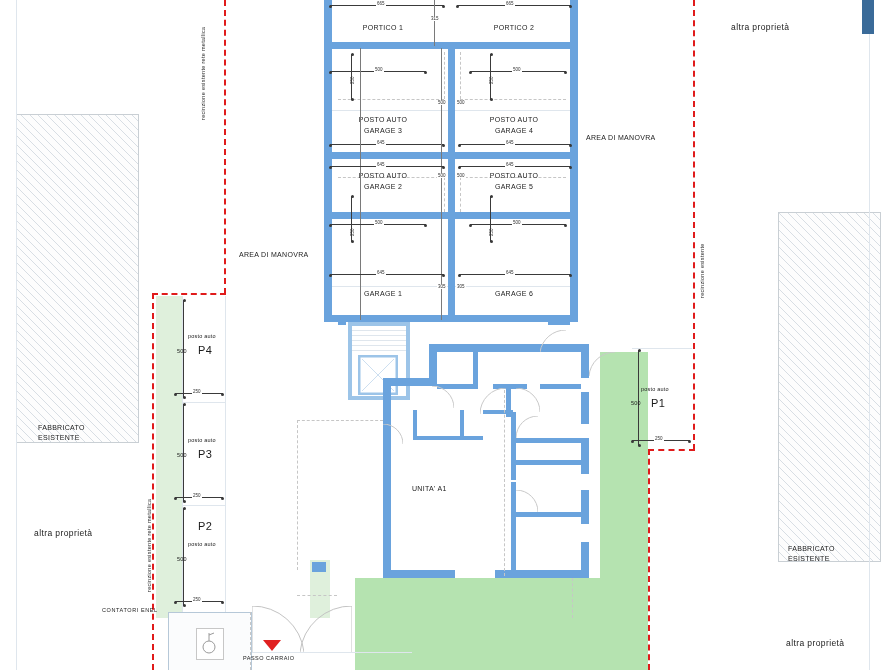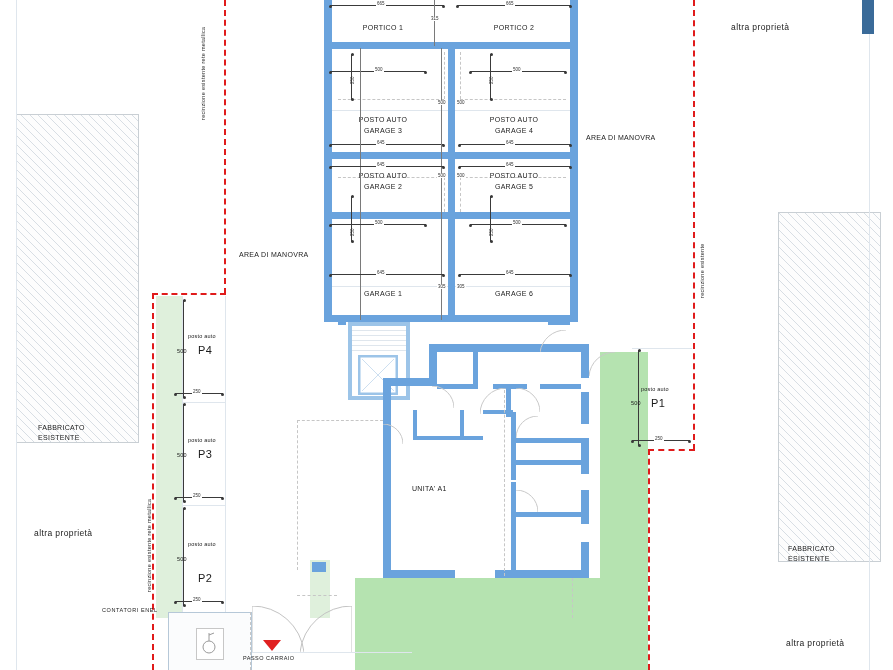--- a/index.html
+++ b/index.html
@@ -216,21 +216,21 @@
   <div class="dimh" style="left:175px;top:601px;width:48px;"></div>
   <div class="dimtxt" style="left:192px;top:597px;">250</div>
 
   <div class="lbl lbl-xs" style="left:188px;top:333px;">posto auto</div>
   <div class="lbl lbl-lg" style="left:198px;top:344px;">P4</div>
 
   <div class="lbl lbl-xs" style="left:188px;top:437px;">posto auto</div>
   <div class="lbl lbl-lg" style="left:198px;top:448px;">P3</div>
 
   <div class="lbl lbl-xs" style="left:188px;top:541px;">posto auto</div>
-  <div class="lbl lbl-lg" style="left:198px;top:572px;">P2</div>
+  <div class="lbl lbl-lg" style="left:198px;top:520px;">P2</div>
 
   <div class="thinline" style="left:632px;top:348px;width:60px;"></div>
   <div class="dimv" style="left:638px;top:350px;height:96px;"></div>
   <div class="lbl lbl-xs" style="left:631px;top:400px;">500</div>
   <div class="dimh" style="left:632px;top:440px;width:58px;"></div>
   <div class="dimtxt" style="left:654px;top:436px;">250</div>
   <div class="lbl lbl-xs" style="left:641px;top:386px;">posto auto</div>
   <div class="lbl lbl-lg" style="left:651px;top:397px;">P1</div>
 
   <div class="wall-lite" style="left:348px;top:322px;width:62px;height:4px;"></div>

